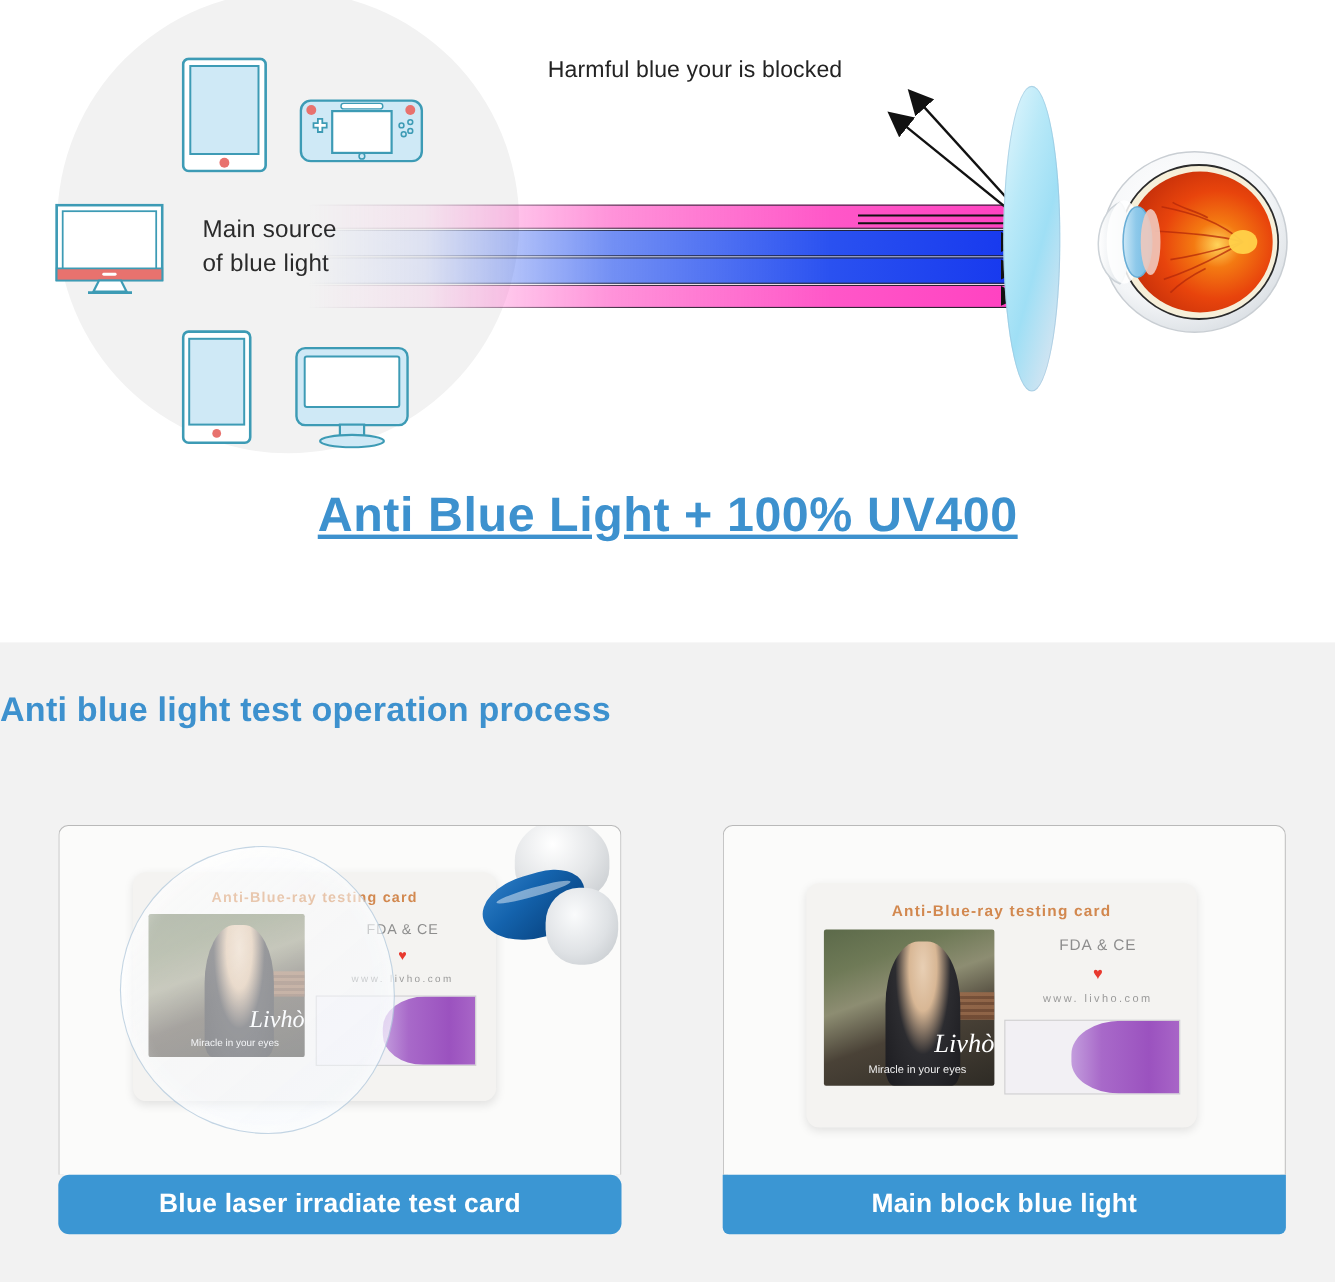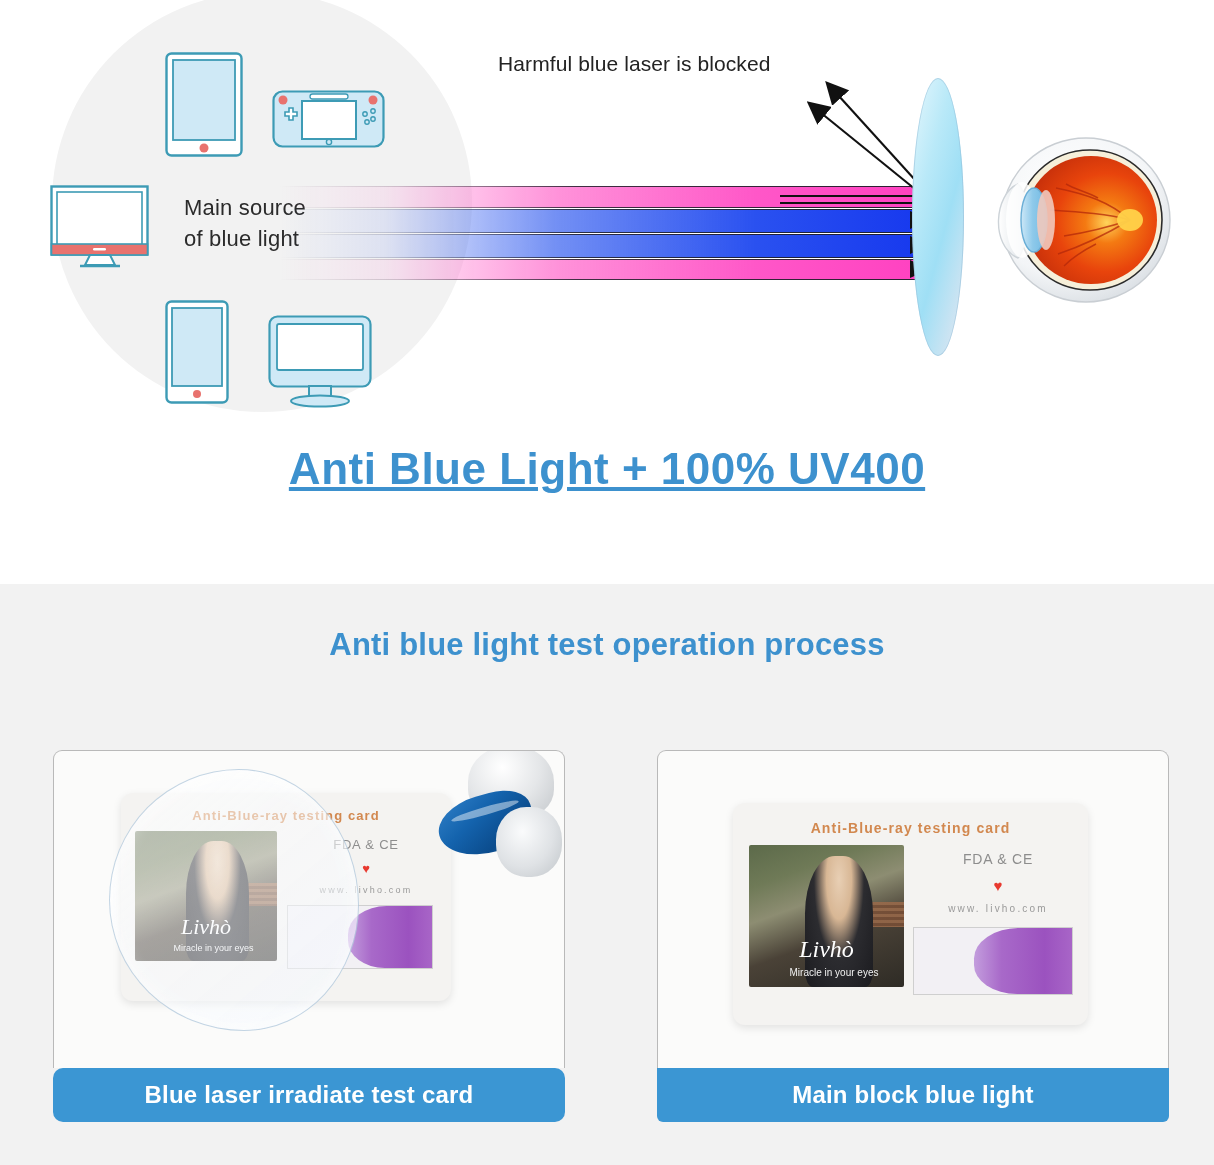--- a/index.html
+++ b/index.html
@@ -79,21 +79,21 @@
   .headline {
     position: absolute; left: 0; top: 444px; width: 1214px;
     text-align: center; font-size: 44px; font-weight: bold;
     color: #3d91ce; letter-spacing: .5px; text-decoration: underline;
   }
 
   
   #process { position: absolute; left: 0; top: 584px; width: 1214px; height: 581px; background: #f2f2f2; }
 
   .sect-title {
-    position: absolute; left: 0; top: 43px; width: 1214px; text-align: center;
+    position: absolute; left: 0; top: 43px; width: 1214px; 
     font-size: 31px; font-weight: bold; color: #3d91ce; letter-spacing: .2px;
   }
 
   .panel { position: absolute; top: 166px; width: 512px; height: 372px; }
   .panel-left  { left: 53px; }
   .panel-right { left: 657px; }
 
   .photo {
     position: relative; width: 100%; height: 318px;
     background: #fbfbfa;
@@ -137,21 +137,21 @@
     position: absolute; left: 36%; top: 8%; width: 44%; height: 92%;
     background: radial-gradient(ellipse at 50% 18%, #e8cfb4 0%, #d8b795 26%, #2c2c30 52%, #1b1b1f 100%);
     border-radius: 44% 44% 12% 12%;
   }
   .photo-bench {
     position: absolute; left: 56%; top: 40%; width: 44%; height: 18%;
     background: repeating-linear-gradient(to bottom,#9b6a4a 0 3px,#7a4f36 3px 6px);
     opacity: .85;
   }
   .photo-logo {
-    position: absolute; left: 0; width: 100%; text-align: center;
+    position: absolute; left: 0; width: 100%; text-align: right;
     color: #fff; font-family: "Liberation Serif", serif; font-style: italic;
   }
   .card-l .photo-logo { top: 64%; font-size: 22px; }
   .card-r .photo-logo { top: 64%; font-size: 24px; }
   .photo-tagline {
     position: absolute; left: 0; width: 100%; text-align: center; color: #f0f0f0; padding-left: 15px;
   }
   .card-l .photo-tagline { top: 86%; font-size: 9px; }
   .card-r .photo-tagline { top: 86%; font-size: 10px; }
 
@@ -296,21 +296,21 @@
         <marker id="ah" markerWidth="11" markerHeight="11" refX="9" refY="5.5" orient="auto">
           <path d="M0,0 L11,5.5 L0,11 z" fill="#111"></path>
         </marker>
       </defs>
       <line x1="146" y1="132" x2="48" y2="24" stroke="#111" stroke-width="2.1" marker-end="url(#ah)"></line>
       <line x1="146" y1="138" x2="30" y2="44" stroke="#111" stroke-width="2.1" marker-end="url(#ah)"></line>
       <line x1="146" y1="136" x2="0" y2="136" stroke="#111" stroke-width="1.8"></line>
       <line x1="146" y1="143" x2="0" y2="143" stroke="#111" stroke-width="1.8"></line>
     </svg>
 
-    <div class="blocked-label">Harmful blue laser is blocked</div>
+    <div class="blocked-label">Harmful blue your is blocked</div>
 
     <div class="lens"></div>
 
     <svg class="eye" width="198" height="175" viewBox="0 0 198 175">
       <defs>
         <radialGradient id="retina" cx="62%" cy="52%" r="62%">
           <stop offset="0%" stop-color="#ffd45a"></stop>
           <stop offset="26%" stop-color="#f47a12"></stop>
           <stop offset="62%" stop-color="#e8440c"></stop>
           <stop offset="100%" stop-color="#c7300a"></stop>

